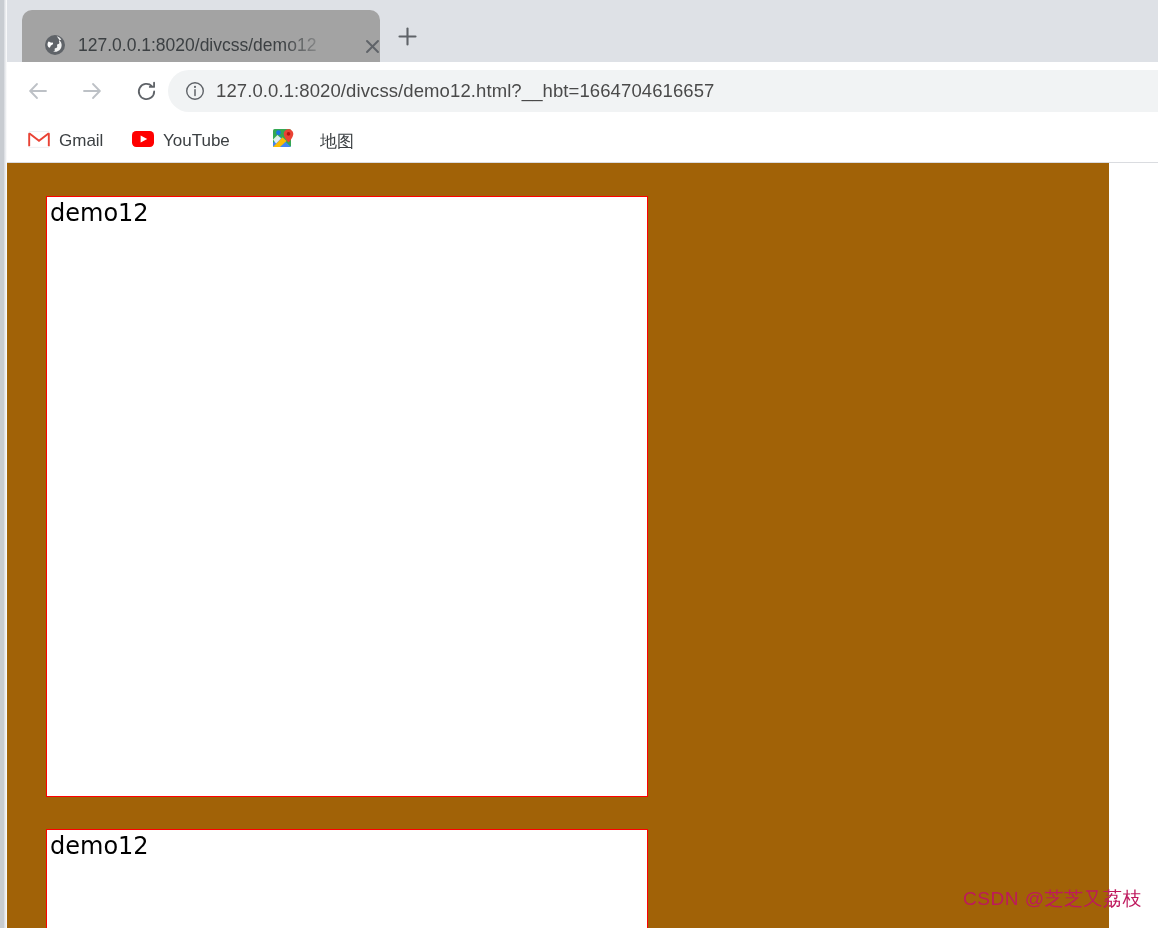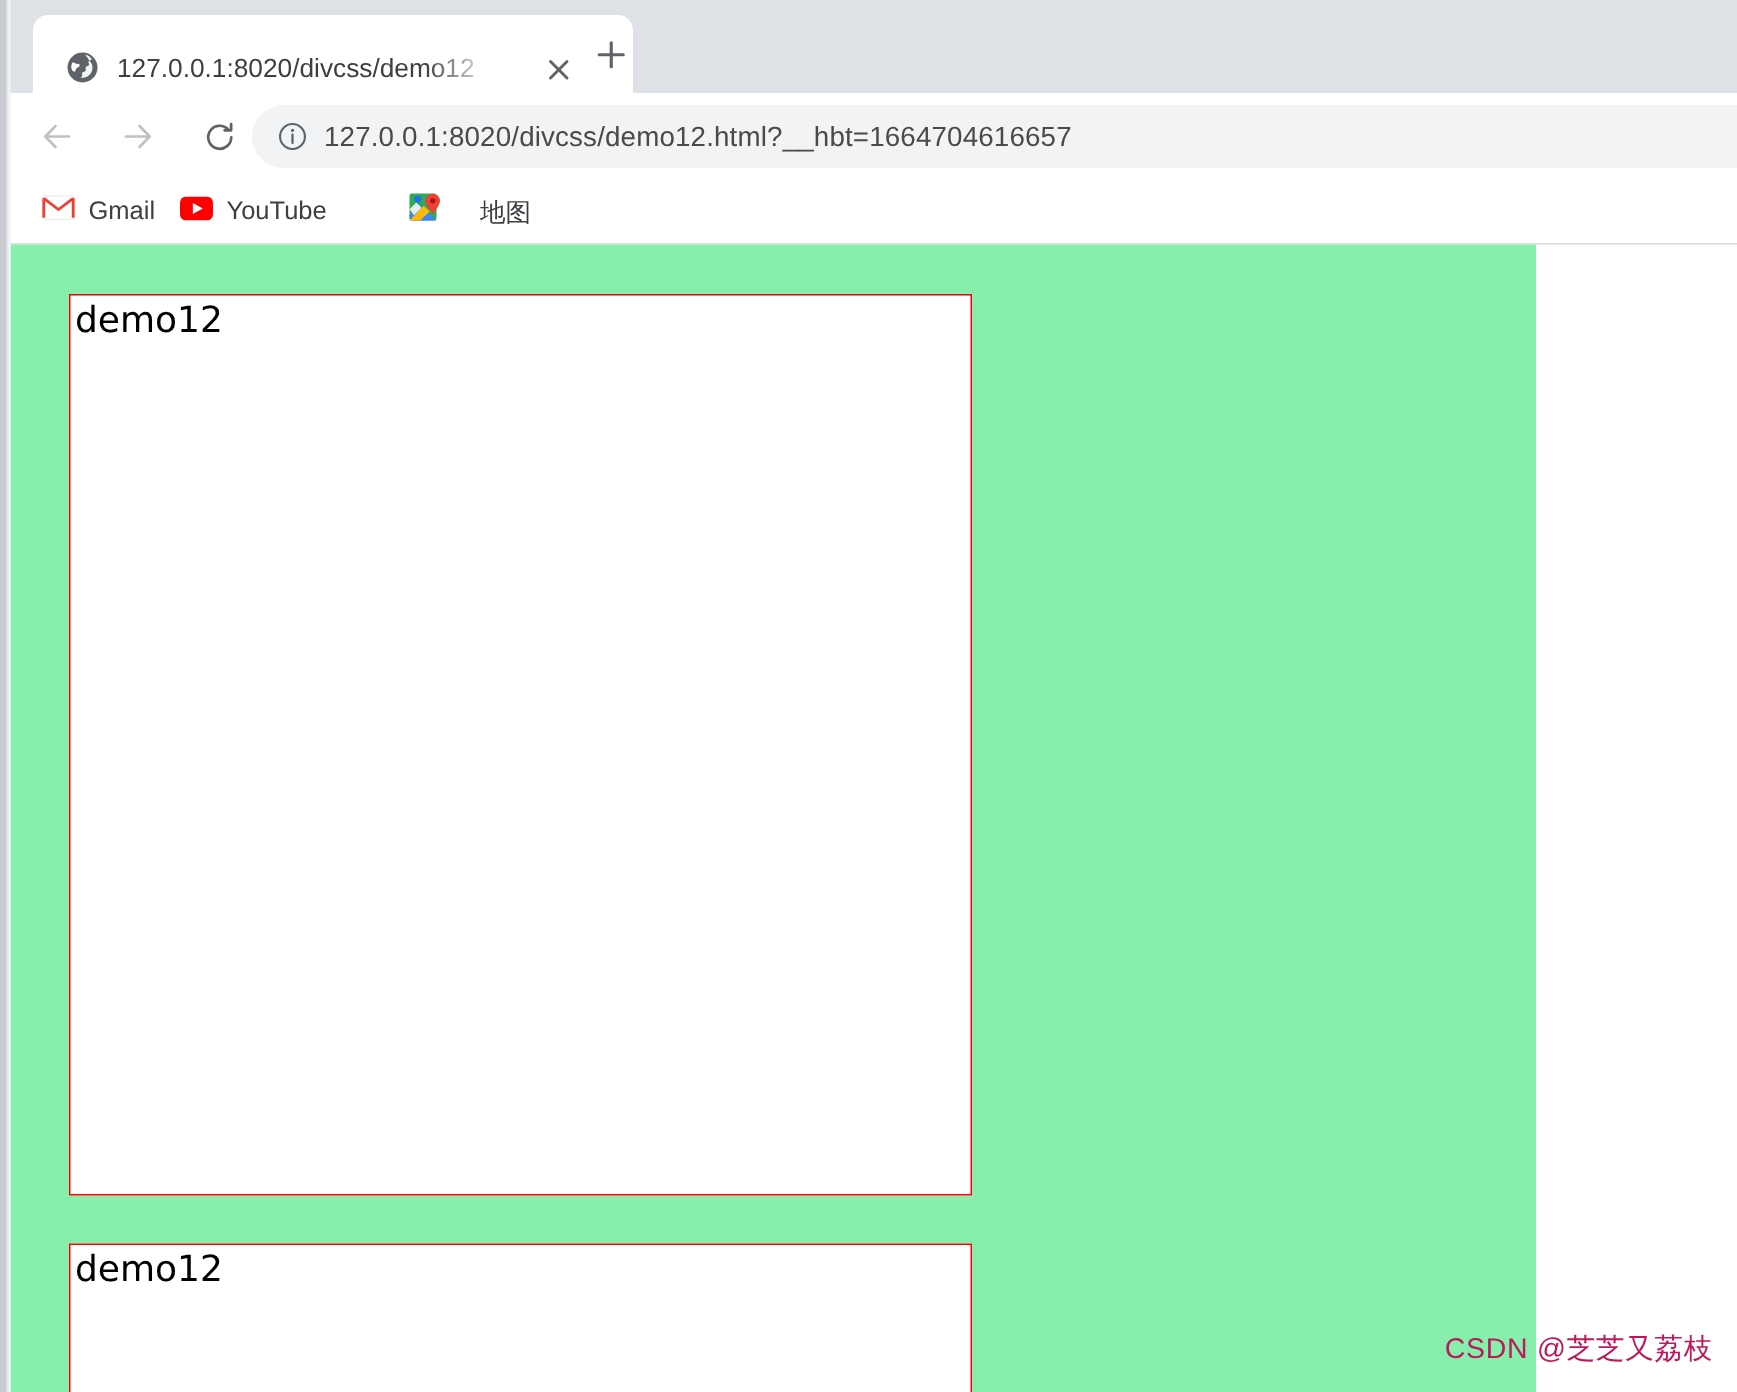--- a/index.html
+++ b/index.html
@@ -37,22 +37,22 @@
   
   .tab-strip {
     position: absolute;
     left: 0; top: 0;
     width: 1158px; height: 62px;
     background: #dee1e6;
   }
   .tab {
     position: absolute;
     left: 22px; top: 10px;
-    width: 400px; height: 52px;
-    background: #ffffff;
+    width: 358px; height: 52px;
+    background: #a3a3a3;
     border-radius: 10px 10px 0 0;
   }
   .tab-favicon {
     position: absolute;
     left: 22px; top: 24px;
     width: 22px; height: 22px;
   }
   .tab-title {
     position: absolute;
     left: 56px; top: 22px;
@@ -141,29 +141,29 @@
     border-radius: 4px;
     padding: 0 4px;
   }
   .bookmark-label {
     font-size: 17px;
     color: #3c4043;
     margin-left: 9px;
     white-space: nowrap;
   }
   .bm-gmail   { left: 24px; }
-  .bm-youtube { left: 116px; }
+  .bm-youtube { left: 128px; }
   .bm-maps    { left: 268px; gap: 16px; }
 
   
   .page-viewport {
     position: absolute;
     left: 7px; top: 163px;
-    width: 1017px; height: 765px;
-    background: #86efac;
+    width: 1102px; height: 765px;
+    background: #a16207;
     overflow: hidden;
   }
   .demo-box {
     position: absolute;
     left: 39px;
     width: 602px;
     border: 1px solid #ff0000;
     background: #ffffff;
   }
   .demo-box-1 { top: 33px;  height: 601px; }

